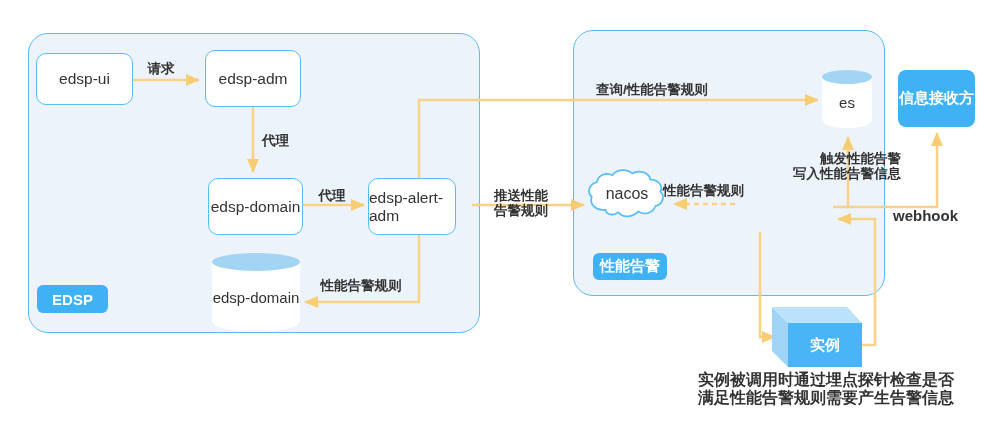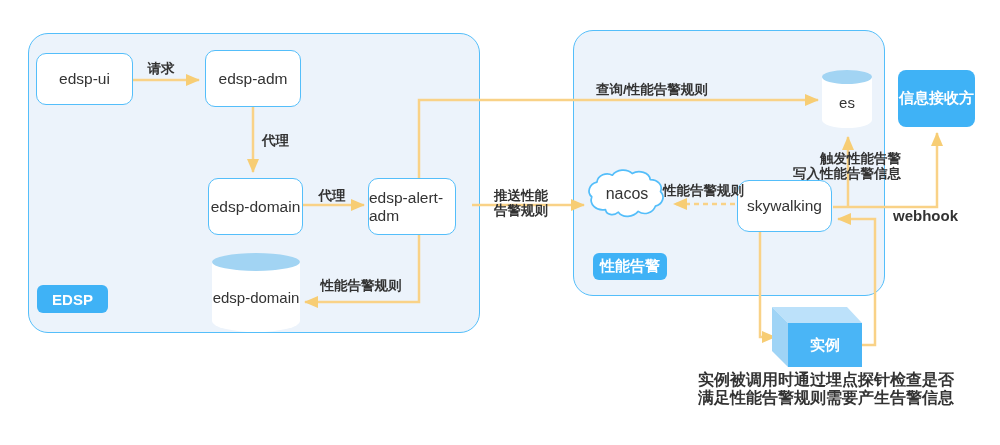--- a/index.html
+++ b/index.html
@@ -86,23 +86,20 @@
     <span>EDSP</span>
   </div>
 
   <div class="cloud-wrap" style="left:584px;top:168px;width:86px;height:54px;">
     <svg width="86" height="54" viewBox="0 0 100 62">
       <path d="M25 48 C14 50 6 42 9 33 C3 28 6 18 15 16 C16 8 26 4 33 8 C38 1 50 0 56 6 C64 1 76 5 77 13 C86 13 92 20 89 27 C95 33 91 42 83 44 C80 52 70 55 63 50 C57 57 45 58 40 51 C34 56 26 54 25 48 Z" style="fill:#ffffff;stroke:var(--line-blue,#54befa);stroke-width:2;stroke-linejoin:round;"></path>
     </svg>
     <span class="cloud-text">nacos</span>
   </div>
 
-  <div class="node" style="left:737px;top:180px;width:95px;height:52px;border-radius:12px;">
-    <span>skywalking</span>
-  </div>
 
   <div>
     <div class="cyl-body" style="left:822px;top:77px;width:50px;height:51px;border-radius:0 0 25px 25px / 0 0 8px 8px;">
       <span>es</span>
     </div>
     <div class="cyl-top" style="left:822px;top:70px;width:50px;height:14px;"></div>
   </div>
 
   <div class="badge" style="left:593px;top:253px;width:74px;height:27px;">
     <span>性能告警</span>

